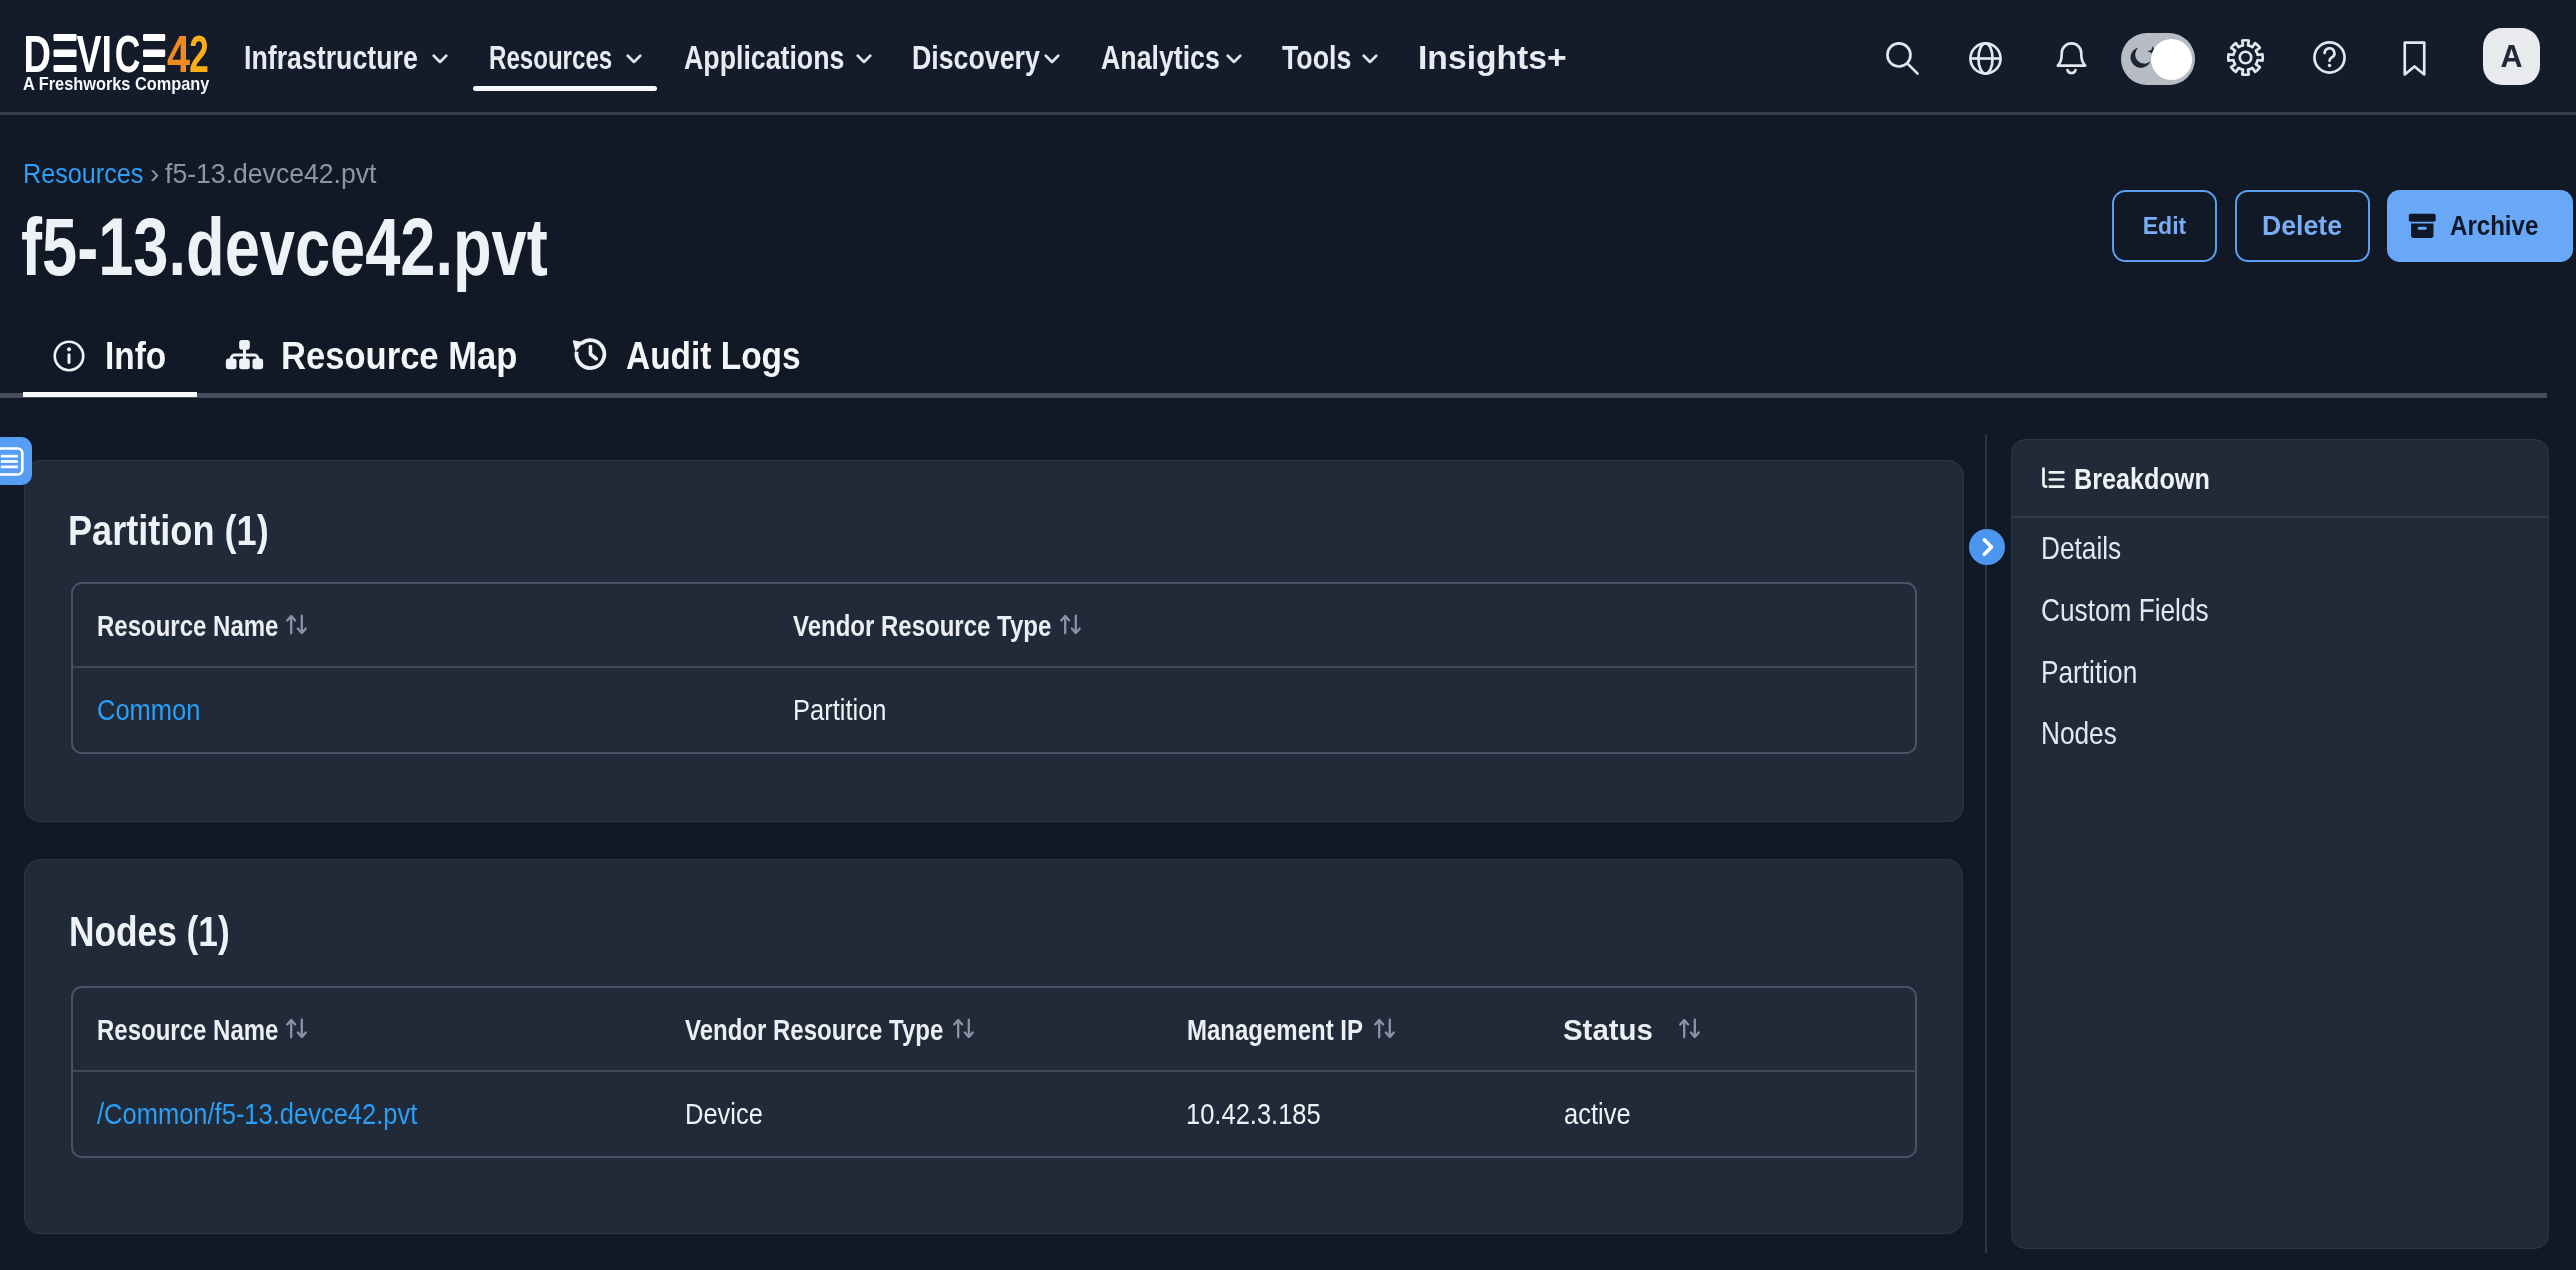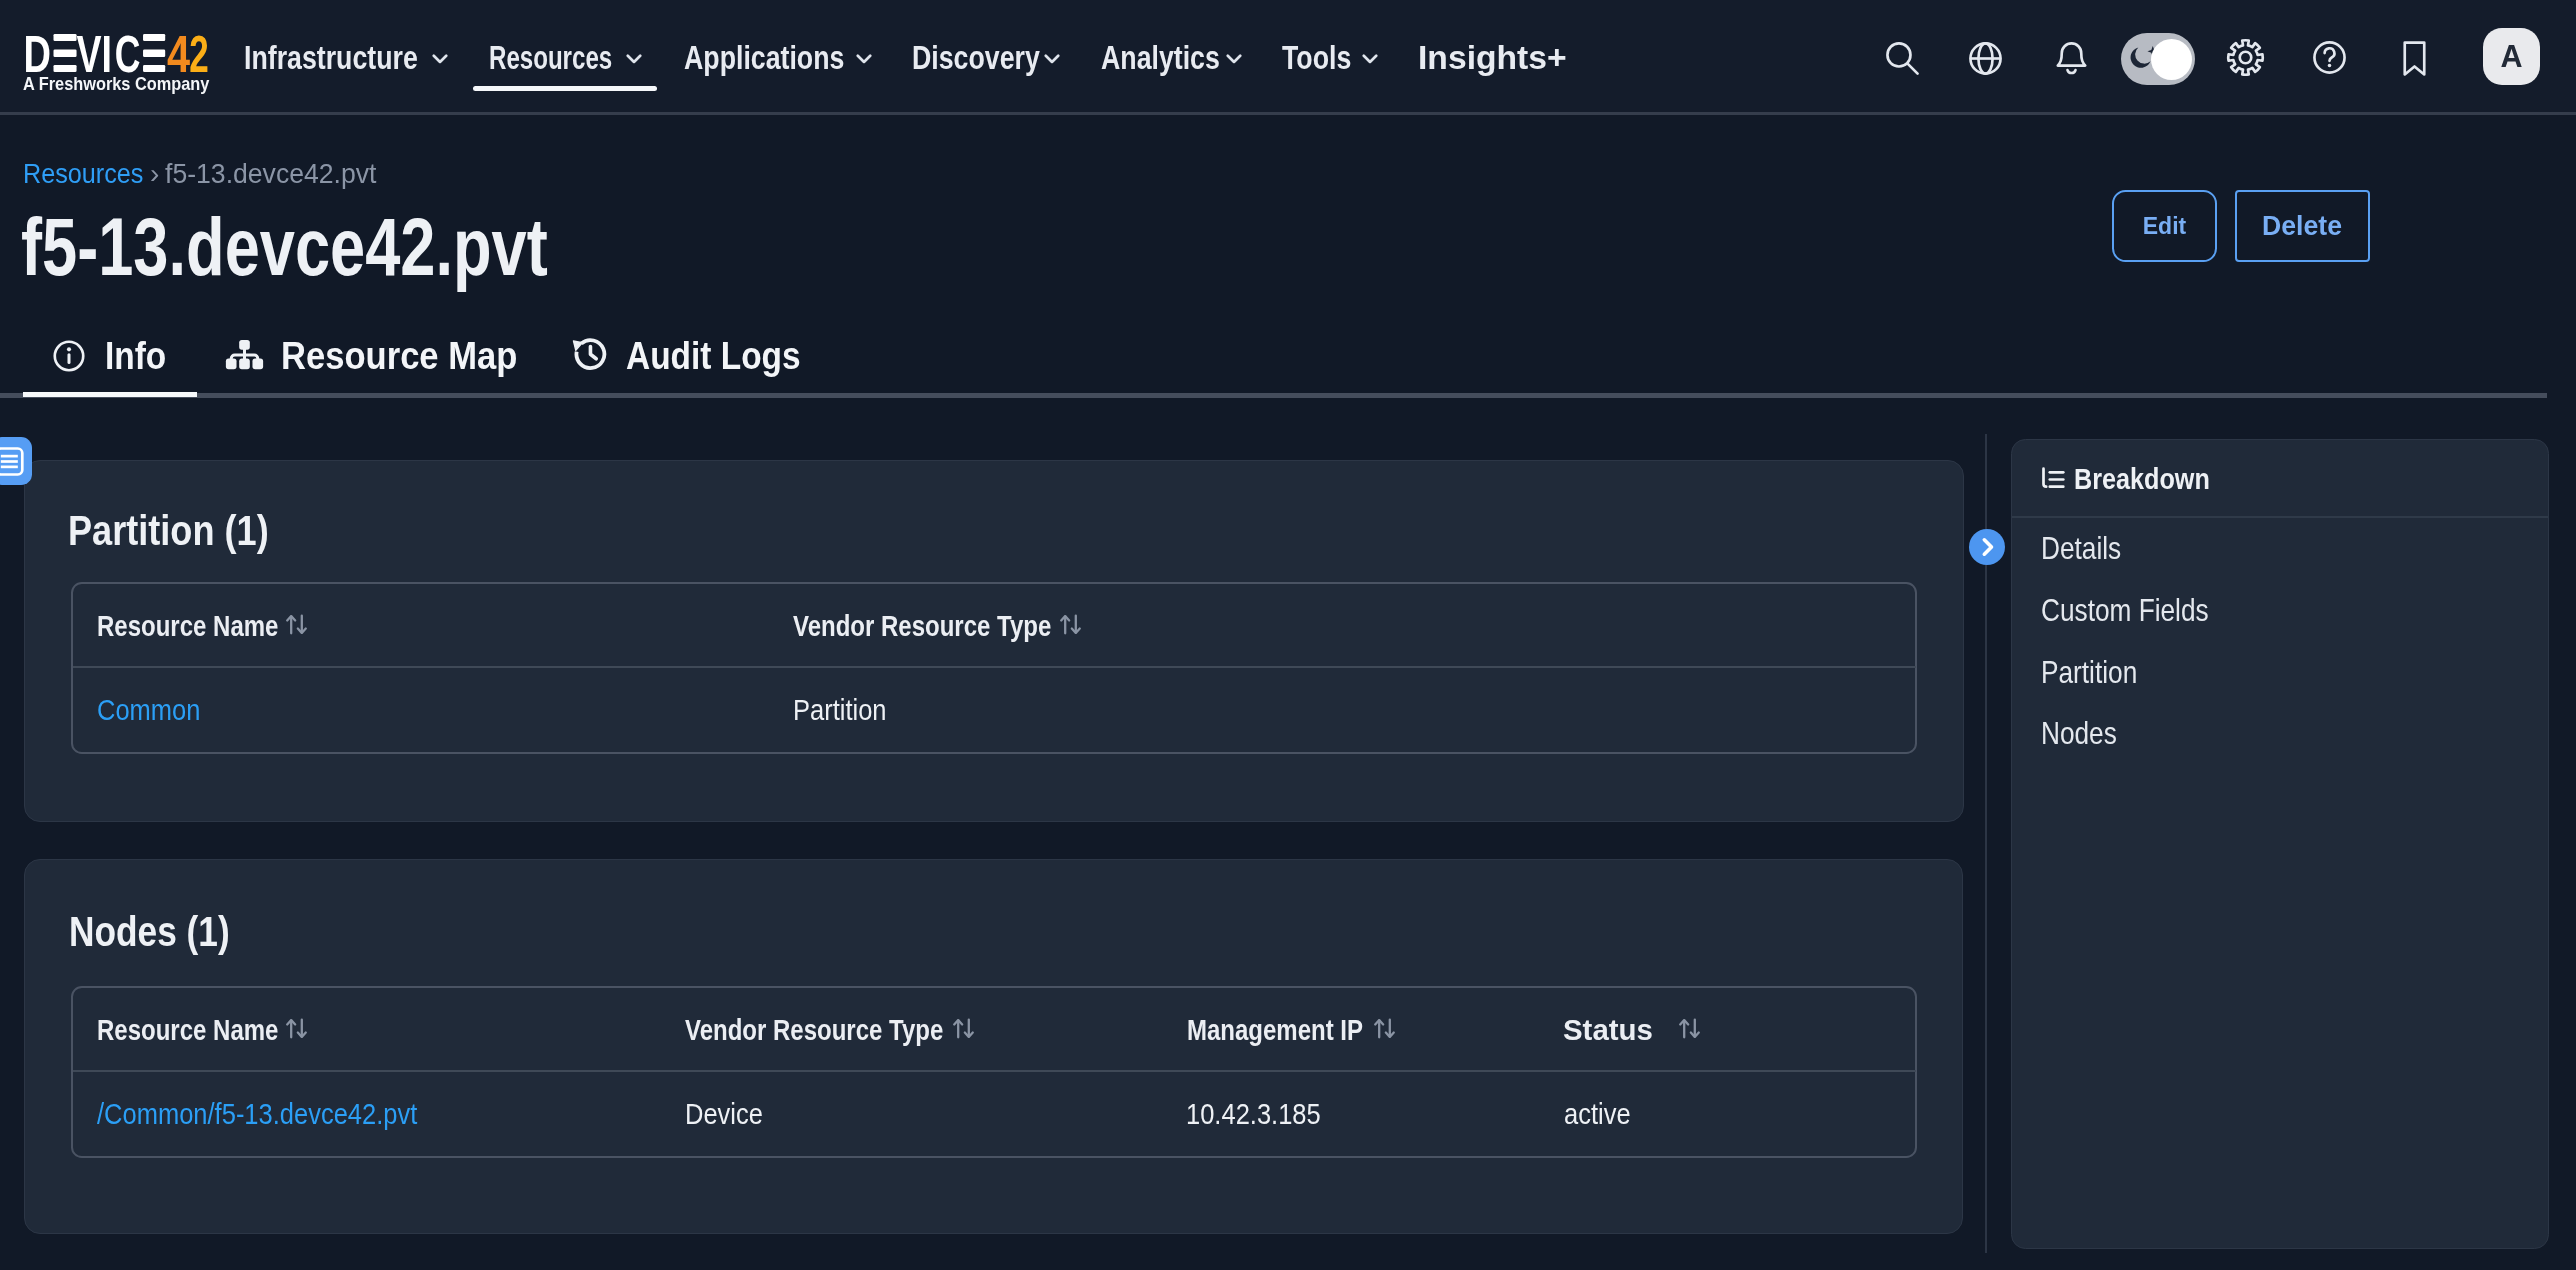--- a/index.html
+++ b/index.html
@@ -104,23 +104,31 @@
 
   <div class="t" style="left:23px;top:173px;transform:translateY(-48%) scaleX(0.9);font-size:28px;color:#2f9ef6;">Resources</div>
   <div class="t" style="left:150px;top:173px;transform:translateY(-48%);font-size:28px;color:#8b95a6;">›</div>
   <div class="t" style="left:165px;top:173px;transform:translateY(-48%) scaleX(0.95);font-size:28px;color:#8b95a6;">f5-13.devce42.pvt</div>
 
   <div class="t" style="left:20.6px;top:246px;transform:translateY(-48%) scaleX(0.78);font-size:81px;font-weight:700;color:#eef1f5;">f5-13.devce42.pvt</div>
 
   <div class="abs" style="left:2112px;top:190px;width:105px;height:72px;border-radius:13.5px;border:2.2px solid #5aa0f2;box-sizing:border-box;display:flex;align-items:center;justify-content:center;">
       <span style="font-size:23px;font-weight:700;color:#79aef4;">Edit</span>
     </div>
-  <div class="abs" style="left:2235px;top:190px;width:135px;height:72px;border-radius:4px;border:2.2px solid #5aa0f2;box-sizing:border-box;display:flex;align-items:center;justify-content:center;">
+  <div class="abs" style="left:2235px;top:190px;width:135px;height:72px;border-radius:13px;border:2.2px solid #5aa0f2;box-sizing:border-box;display:flex;align-items:center;justify-content:center;">
       <span style="font-size:28px;font-weight:700;color:#79aef4;transform:scaleX(0.95);">Delete</span>
     </div>
+  <div class="abs" style="left:2387px;top:190px;width:186px;height:72px;border-radius:12.6px;background:#69a7f7;display:flex;align-items:center;justify-content:center;gap:12.6px;">
+    <svg width="30.5" height="30.5" viewBox="0 0 34 34">
+        <rect x="2" y="3" width="30" height="9" rx="2" fill="#0f1828"></rect>
+        <path d="M4.5 14 h25 v13 a3 3 0 0 1 -3 3 h-19 a3 3 0 0 1 -3 -3 z" fill="#0f1828"></path>
+        <rect x="12" y="17.5" width="10" height="3.4" rx="1.7" fill="#69a7f7"></rect>
+      </svg>
+    <span style="font-size:28px;font-weight:700;color:#0f1828;transform:scaleX(0.86);transform-origin:left center;">Archive</span>
+  </div>
 
   <svg class="abs" style="left:53px;top:340px;" width="32" height="32" viewBox="0 0 36 36">
       <circle cx="18" cy="18" r="16" fill="none" stroke="#eef1f5" stroke-width="3"></circle>
       <circle cx="18" cy="10.5" r="2.3" fill="#eef1f5"></circle>
       <rect x="16.3" y="15" width="3.4" height="12" rx="1.7" fill="#eef1f5"></rect>
     </svg>
   <div class="t" style="left:105px;top:355px;transform:translateY(-48%) scaleX(0.88);font-size:38px;font-weight:700;color:#f3f5f8;">Info</div>
 
   <svg class="abs" style="left:225px;top:339px;" width="39" height="32" viewBox="0 0 44 36">
     <rect x="16" y="1" width="12" height="11" rx="3" fill="#eef1f5"></rect>

